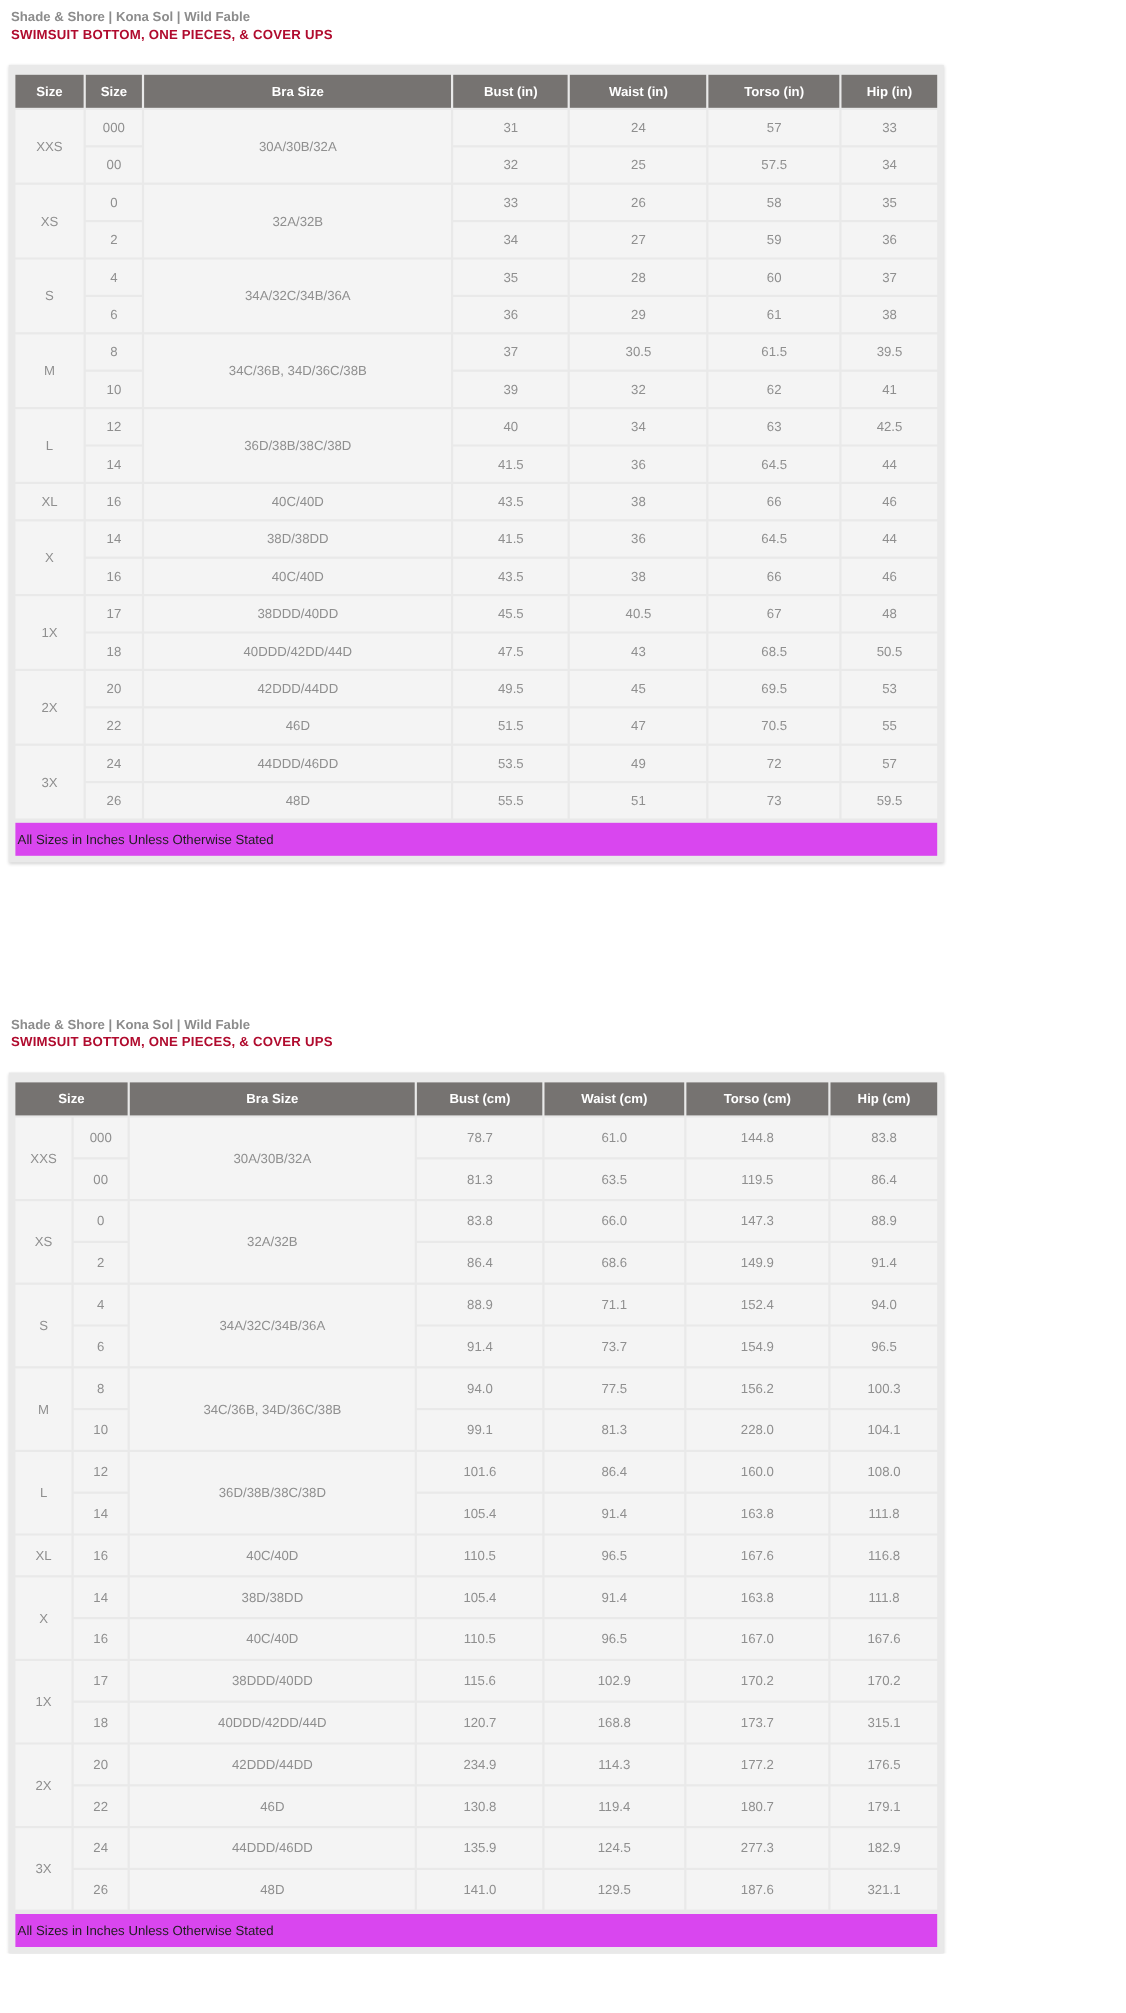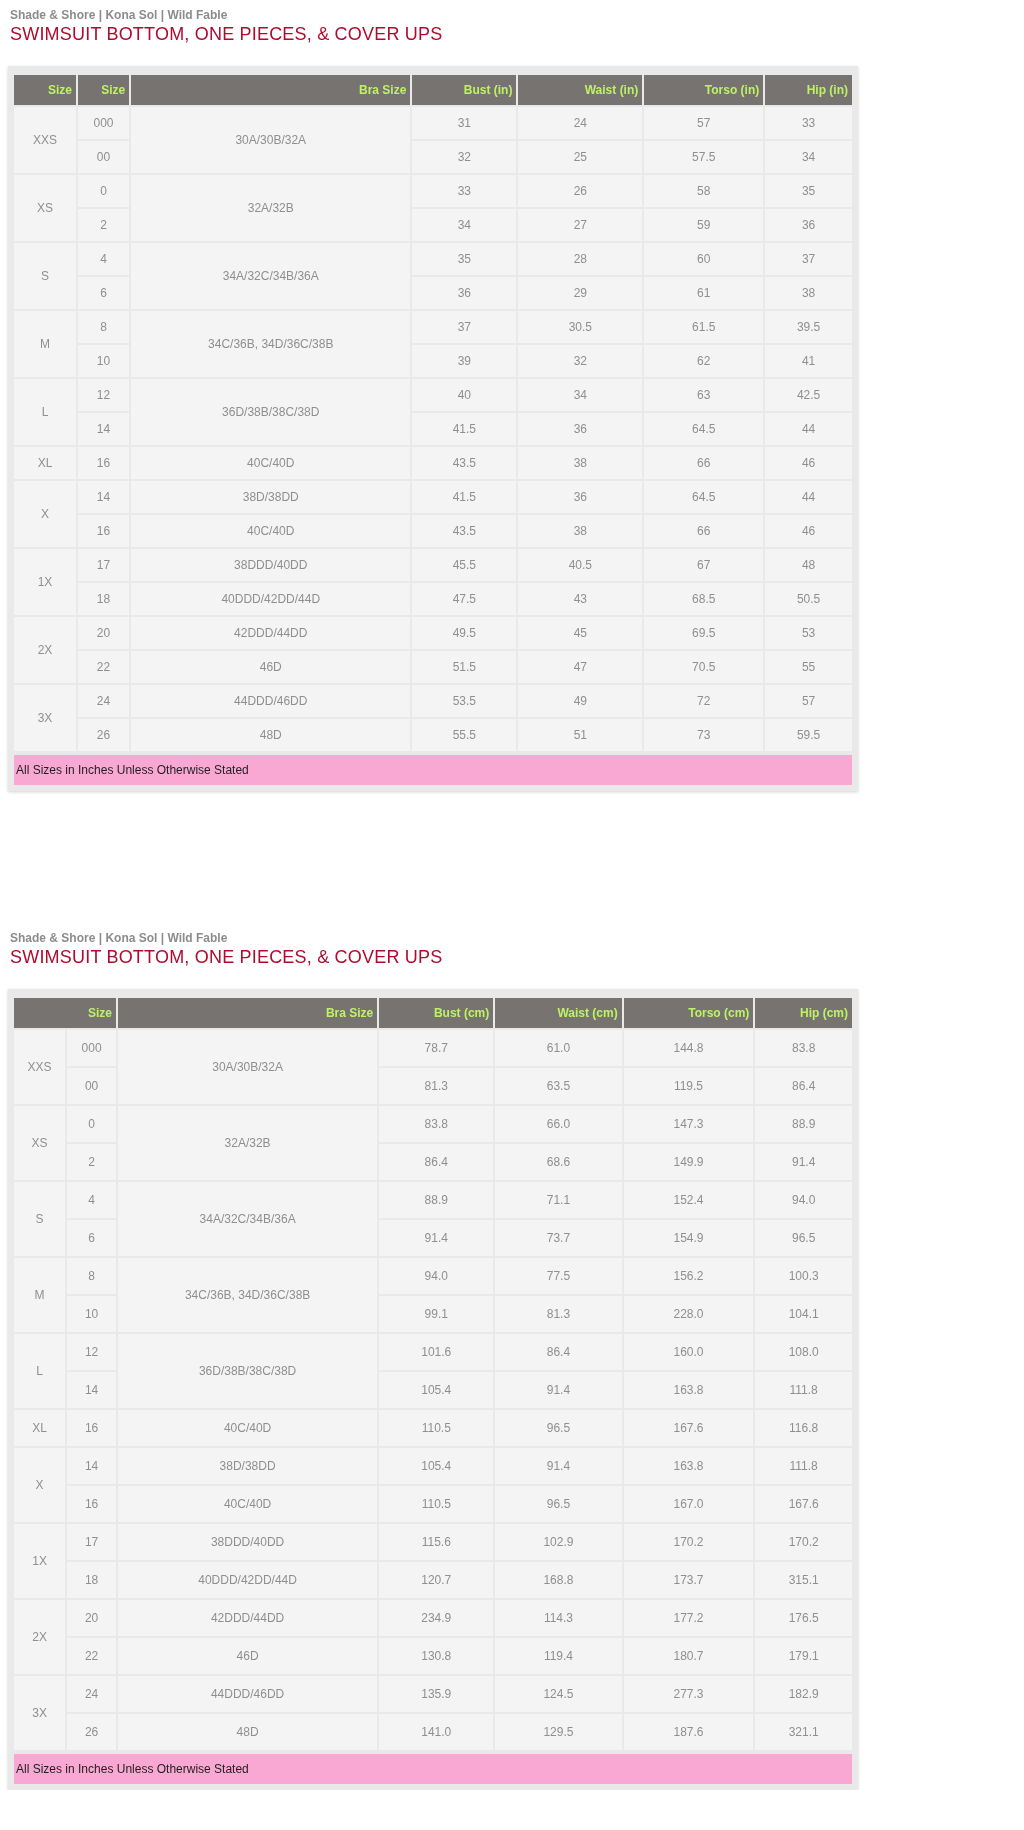--- a/index.html
+++ b/index.html
@@ -19,59 +19,59 @@
   .section{padding:8px 0 0 8px;}
   .section.second{padding-top:140px;}
   .brands{
     color:var(--brand-text);
     font-size:12px;
     margin:0 0 2px 2px;
     font-weight:bold;
   }
   .title{
     color:var(--title-red);
-    font-size:18px;
-    font-weight:normal;
+    font-size:12px;
+    font-weight:bold;
     margin:0 16px 21px 2px;
     letter-spacing:.2px;
   }
   .panel{
     background:var(--panel-bg);
     width:850px;
     box-sizing:border-box;
     padding:7px 4px 6px 4px;
     box-shadow:0 1px 3px rgba(0,0,0,.18);
   }
   table{
     width:100%;
     border-collapse:separate;
     border-spacing:2px;
     table-layout:fixed;
   }
   th{
     background:var(--header-bg);
-    color:#bef264;
+    color:#ffffff;
     font-size:12px;
     font-weight:bold;
-    text-align:right;
+    text-align:center;
     padding:8px 4px;
   }
   td{
     background:var(--cell-bg);
     color:var(--cell-text);
     font-size:12px;
     text-align:center;
     padding:9px 4px;
     vertical-align:middle;
     overflow:hidden;
     white-space:nowrap;
   }
   .tbl-cm td{padding-top:11px;padding-bottom:11px;}
   .footnote{
-    background:#f9a8d4;
+    background:#d946ef;
     margin:2px 2px 0 2px;
     padding:8px 4px 8px 2px;
     font-size:12px;
     color:#1f1f1f;
     text-align:left;
   }
 </style>
 </head>
 <body>
 

